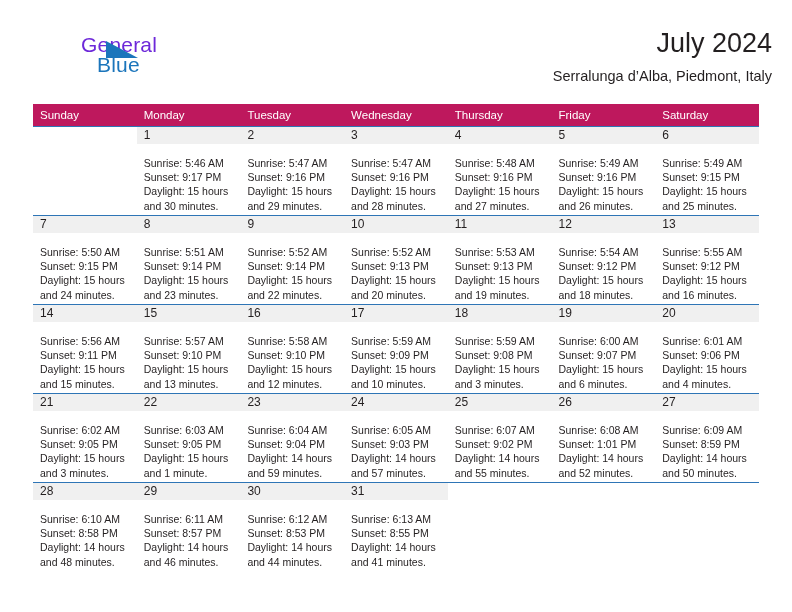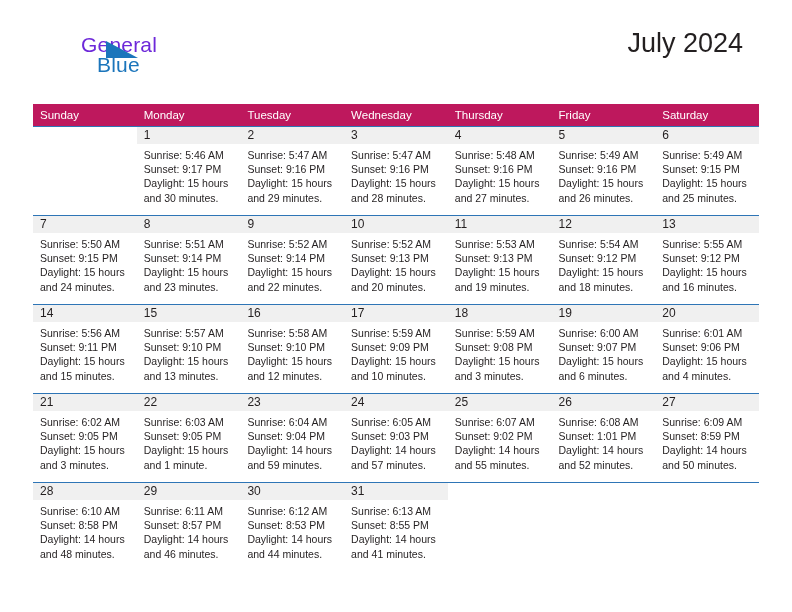--- a/index.html
+++ b/index.html
@@ -61,21 +61,21 @@
     left: 73px;
     top: 8px;
     width: 0;
     height: 0;
     border-left: 32px solid #1b75bb;
     border-top: 17px solid transparent;
   }
 
   .title-block {
     position: absolute;
-    right: 49px;
+    right: 20px;
     top: 26px;
     text-align: right;
   }
   .cal-title {
     font-size: 27px;
     color: #231f20;
     line-height: 34px;
     white-space: nowrap;
   }
   .cal-subtitle {
@@ -124,21 +124,21 @@
     line-height: 17px;
     padding-left: 7px;
     font-size: 12px;
     color: #231f20;
     box-sizing: border-box;
   }
   .cell-blank .daynum-band {
     background: transparent;
   }
   .details {
-    padding: 4px 5px 0 7px;
+    padding: 12px 5px 0 7px;
     font-size: 10.5px;
     line-height: 14.2px;
     color: #231f20;
   }
   .details div {
     white-space: nowrap;
   }
 </style>
 </head>
 <body>
@@ -148,20 +148,21 @@
   <div class="header">
 
     <div class="logo">
       <span class="logo-general">General</span>
       <span class="logo-triangle"></span>
       <span class="logo-blue">Blue</span>
     </div>
 
     <div class="title-block">
       <div class="cal-title">July 2024</div>
+      <div class="cal-subtitle">Serralunga d’Alba, Piedmont, Italy</div>
     </div>
 
   </div>
 
   <table class="calendar">
     <thead>
       <tr id="weekday-row">
           <th>Sunday</th>
           <th>Monday</th>
           <th>Tuesday</th>

